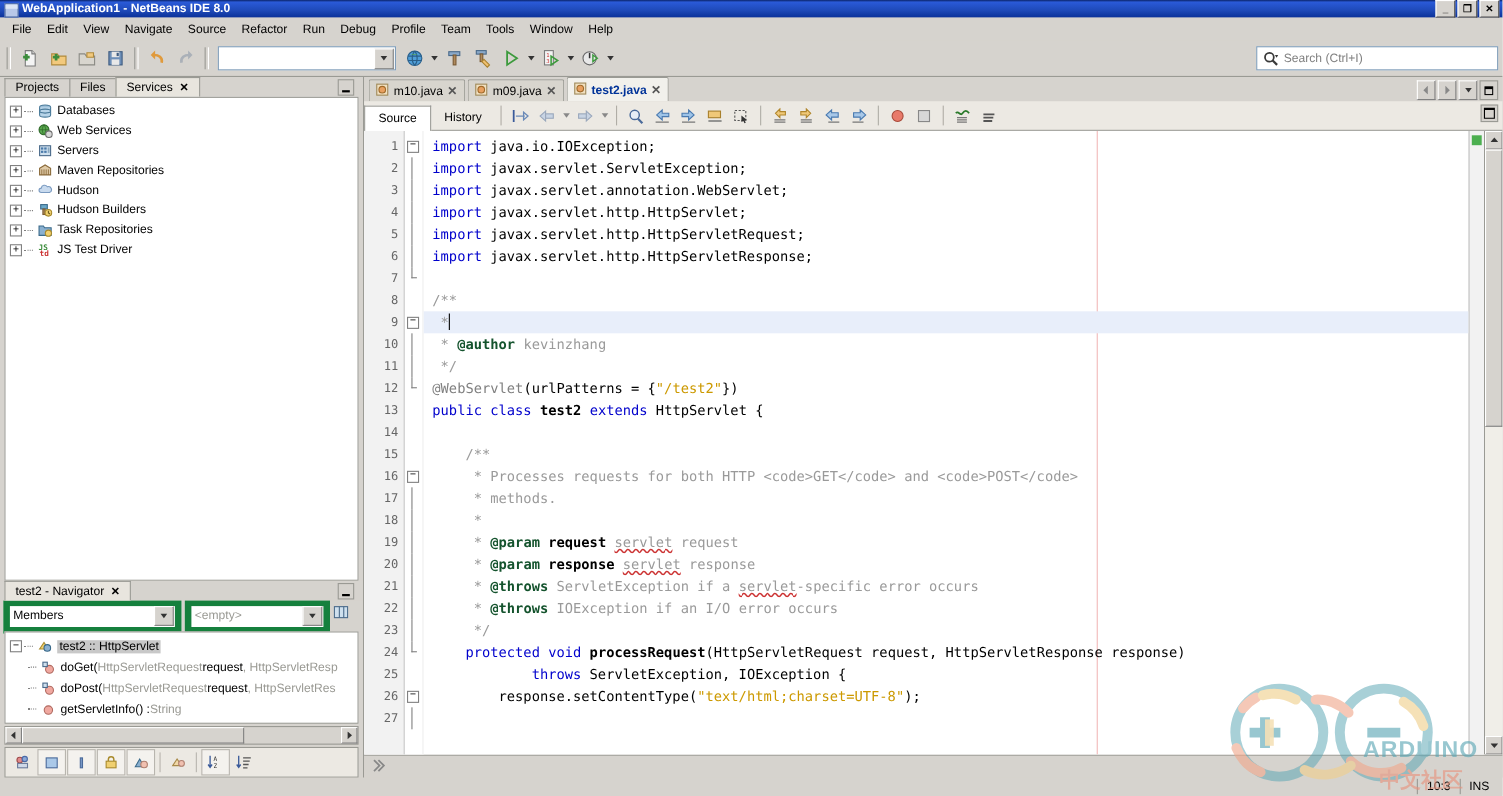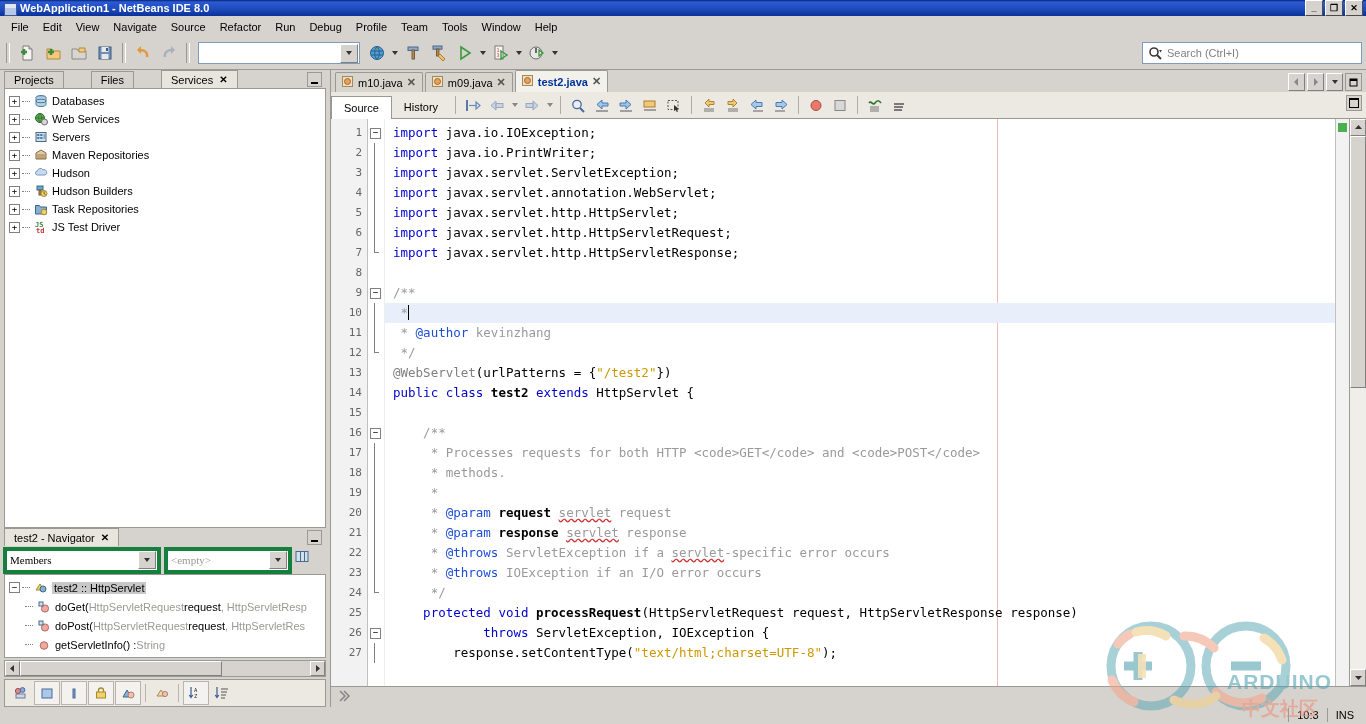--- a/index.html
+++ b/index.html
@@ -66,21 +66,21 @@
   #searchbox{
     position:absolute;right:4px;top:5px;width:218px;height:20px;
     background:#fff;border:1px solid #7f9db9;display:flex;align-items:center;
   }
   #searchbox .sicon{width:24px;display:flex;align-items:center;justify-content:center;}
   #searchbox .sph{color:#808080;font-size:11px;}
   
   #main{display:flex;height:637px;background:#d6d3ce;}
   #leftcol{width:330px;display:flex;flex-direction:column;background:#d6d3ce;}
   
-  .wintabs{height:18px;display:flex;align-items:flex-end;padding-left:4px;position:relative;background:#d6d3ce;gap:28px;}
+  .wintabs{height:18px;display:flex;align-items:flex-end;padding-left:4px;position:relative;background:#d6d3ce;}
   .wtab{
     height:16px;padding:0 9px;display:flex;align-items:center;font-size:11px;
     background:#d6d3ce;border:1px solid #9a9a94;border-bottom:none;margin-right:-1px;
     color:#000;
   }
   .wtab.active{background:#ece9d8;height:17px;border-color:#9a9a94;font-weight:normal;background:#e8e5de;}
   .wtab .xc{margin-left:6px;font-weight:bold;font-size:10px;}
   .min-btn{
     position:absolute;right:8px;bottom:1px;width:13px;height:13px;
     background:#d6d3ce;border:1px solid #9a9a94;display:flex;align-items:flex-end;justify-content:center;
@@ -97,21 +97,21 @@
     display:flex;align-items:center;justify-content:center;
     font-size:9px;line-height:7px;color:#000;margin-right:2px;flex:none;
     font-family:"DejaVu Sans Mono",monospace;
   }
   .dots{width:8px;border-top:1px dotted #808080;margin-right:2px;flex:none;}
   .ticon{width:16px;height:16px;margin-right:4px;flex:none;display:flex;align-items:center;justify-content:flex-end;}
   
   #navbody{height:179px;display:flex;flex-direction:column;}
   .navctl{height:24px;display:flex;align-items:center;padding:2px 3px;gap:3px;background:#d6d3ce;}
   .nsel{
-    height:19px;background:#fff;border:4px solid #15803d;display:flex;align-items:center;font-family:Liberation Serif, serif;
+    height:19px;background:#fff;border:6px solid #15803d;display:flex;align-items:center;
   }
   .nsel .ntxt{flex:1;padding-left:3px;font-size:11px;color:#000;}
   .nsel .nph{flex:1;padding-left:3px;font-size:11px;color:#9a9a94;}
   .nsel .nbtn{
     width:16px;height:16px;margin-right:1px;background:#d6d3ce;
     border:1px solid #fff;border-right-color:#808080;border-bottom-color:#808080;
     display:flex;align-items:center;justify-content:center;flex:none;
   }
   .navtree{flex:1;background:#fff;border:1px solid #9a9a94;margin:0 4px;overflow:hidden;position:relative;}
   .nmem{display:flex;align-items:center;height:19px;font-size:11px;white-space:nowrap;}
@@ -192,21 +192,21 @@
     flex:1;position:relative;padding-top:4px;
     font-family:"DejaVu Sans Mono",monospace;font-size:12.5px;
     overflow:hidden;
   }
   .cl{height:20px;line-height:20px;white-space:pre;padding-left:8px;position:relative;z-index:2;}
   .cl.hl{background:#e8eefa;}
   #redline{position:absolute;left:612px;top:0;bottom:0;width:1px;background:#f2b8b8;z-index:1;}
   .k{color:#0000cc;}
   .kb{color:#000;font-weight:bold;}
   .cm{color:#9a9a9a;}
-  .cmb{color:#1d4ed8;font-weight:normal;}
+  .cmb{color:#14532d;font-weight:bold;}
   .st{color:#cc9900;}
   .an{color:#808080;}
   .sp{text-decoration:underline;text-decoration-style:wavy;text-decoration-color:#cc3333;}
   .cursor{
     display:inline-block;width:1px;height:15px;background:#000;vertical-align:-3px;
   }
   
   #errstripe{width:13px;background:#f2f2f2;border-left:1px solid #c0c0c0;flex:none;position:relative;}
   #errstripe .okbox{position:absolute;left:2px;top:4px;width:9px;height:9px;background:#4caf50;}
   #vscroll{width:16px;background:#f0eee8;flex:none;display:flex;flex-direction:column;border-left:1px solid #9a9a94;}
@@ -225,21 +225,21 @@
     padding-left:6px;font-size:11px;color:#000;
   }
   
   #statusbar{
     height:16px;background:#d6d3ce;display:flex;align-items:center;justify-content:flex-end;
     font-size:11px;color:#000;padding-right:4px;gap:0;position:relative;
   }
   .sbcell{padding:0 8px;border-left:1px solid #9a9a94;height:14px;display:flex;align-items:center;}
   
   #watermark{
-    position:absolute;right:20px;bottom:0px;width:270px;height:110px;
+    position:absolute;right:8px;bottom:0px;width:270px;height:110px;
     pointer-events:none;opacity:.62;z-index:50;
   }
   #wm-text{
     position:absolute;right:14px;bottom:30px;font-size:21px;font-weight:bold;
     color:#5aa6b4;letter-spacing:1px;font-family:"Liberation Sans",sans-serif;
   }
   #wm-cn{
     position:absolute;right:28px;bottom:2px;font-size:19px;font-weight:bold;
     color:#e8927c;font-family:"DejaVu Sans",sans-serif;
   }
@@ -962,21 +962,20 @@
           <div class="fl">
             <span class="foldbox">−</span>
           </div>
           <div class="fl">
             <span class="foldline"></span>
           </div>
         </div>
       <div id="codetext">
         <div id="redline"></div>
       <div class="cl"><span class="k">import</span> java.io.IOException;</div>
-          <div class="cl"><span class="k">import</span> java.io.PrintWriter;</div>
           <div class="cl"><span class="k">import</span> javax.servlet.ServletException;</div>
           <div class="cl"><span class="k">import</span> javax.servlet.annotation.WebServlet;</div>
           <div class="cl"><span class="k">import</span> javax.servlet.http.HttpServlet;</div>
           <div class="cl"><span class="k">import</span> javax.servlet.http.HttpServletRequest;</div>
           <div class="cl"><span class="k">import</span> javax.servlet.http.HttpServletResponse;</div>
           <div class="cl">&nbsp;</div>
           <div class="cl"><span class="cm">/**</span></div>
           <div class="cl hl"> <span class="cm">*</span><span class="cursor"></span></div>
           <div class="cl"> <span class="cm">* </span><span class="cmb">@author</span><span class="cm"> kevinzhang</span></div>
           <div class="cl"> <span class="cm">*/</span></div>

